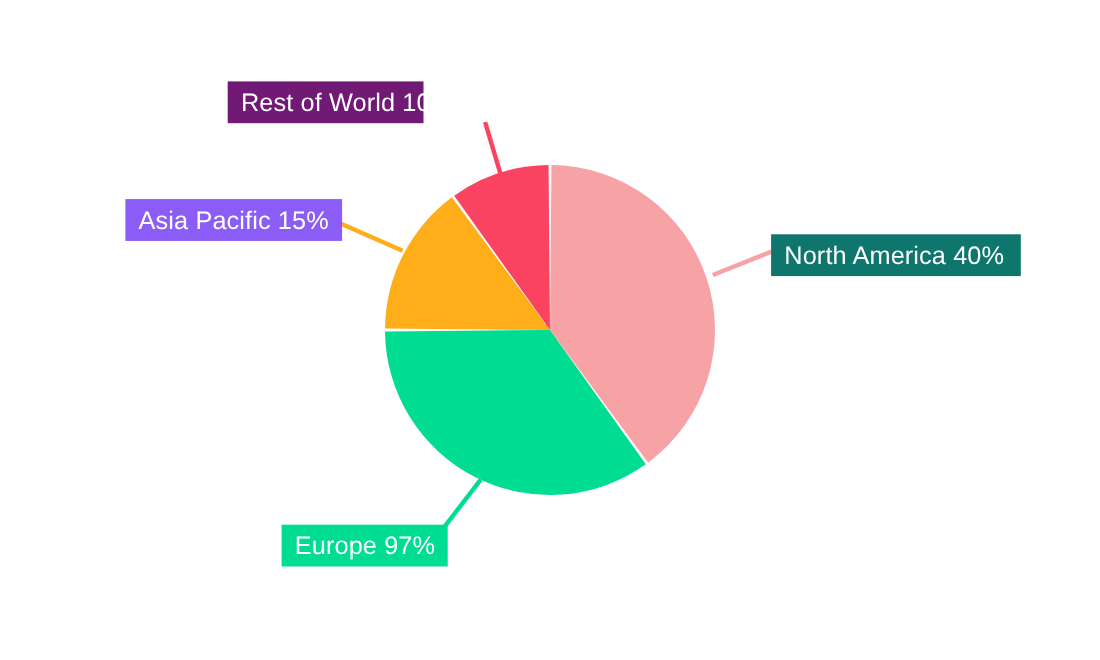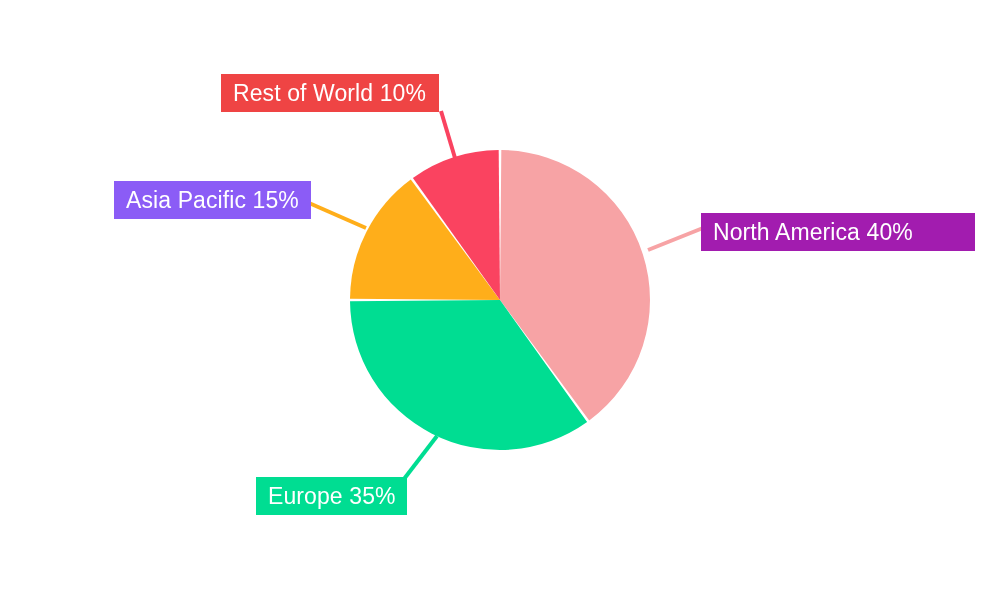--- a/index.html
+++ b/index.html
@@ -57,26 +57,26 @@
       <line id="leader-3" stroke-width="4" stroke-linecap="butt" x1="455" y1="158" x2="441" y2="111" stroke="#FA4360"></line>
     </g>
     <g>
       <path id="slice-0" d="M 500.00 300.00 L 501.31 150.01 A 150 150 0 0 1 589.22 420.58 Z" fill="#F7A3A5"></path>
       <path id="slice-1" d="M 500.00 300.00 L 587.11 422.12 A 150 150 0 0 1 350.01 301.31 Z" fill="#00DD92"></path>
       <path id="slice-2" d="M 500.00 300.00 L 350.01 298.69 A 150 150 0 0 1 410.78 179.42 Z" fill="#FFAE1A"></path>
       <path id="slice-3" d="M 500.00 300.00 L 412.89 177.88 A 150 150 0 0 1 498.69 150.01 Z" fill="#FA4360"></path>
     </g>
   </svg>
 
-  <div class="slice-label" id="label-0" style="left: 701px; top: 213px; width: 274px; background: #a21caf; color: rgb(255, 255, 255);">
+  <div class="slice-label" id="label-0" style="left: 701px; top: 213px; width: 227px; background: #0f766e; color: rgb(255, 255, 255);">
     <span>North America 40%</span>
   </div>
   <div class="slice-label" id="label-1" style="left: 256px; top: 477px; width: 151px; background: rgb(0, 221, 146); color: rgb(255, 255, 255);">
-    <span>Europe 35%</span>
+    <span>Europe 97%</span>
   </div>
   <div class="slice-label" id="label-2" style="left: 114px; top: 181px; width: 197px; background: #8b5cf6; color: rgb(255, 255, 255);">
     <span>Asia Pacific 15%</span>
   </div>
-  <div class="slice-label" id="label-3" style="left: 221px; top: 74px; width: 218px; background: #ef4444; color: rgb(255, 255, 255);">
+  <div class="slice-label" id="label-3" style="left: 207px; top: 74px; width: 178px; background: #701a75; color: rgb(255, 255, 255);">
     <span>Rest of World 10%</span>
   </div>
 
 </div>
 
 </body></html>

